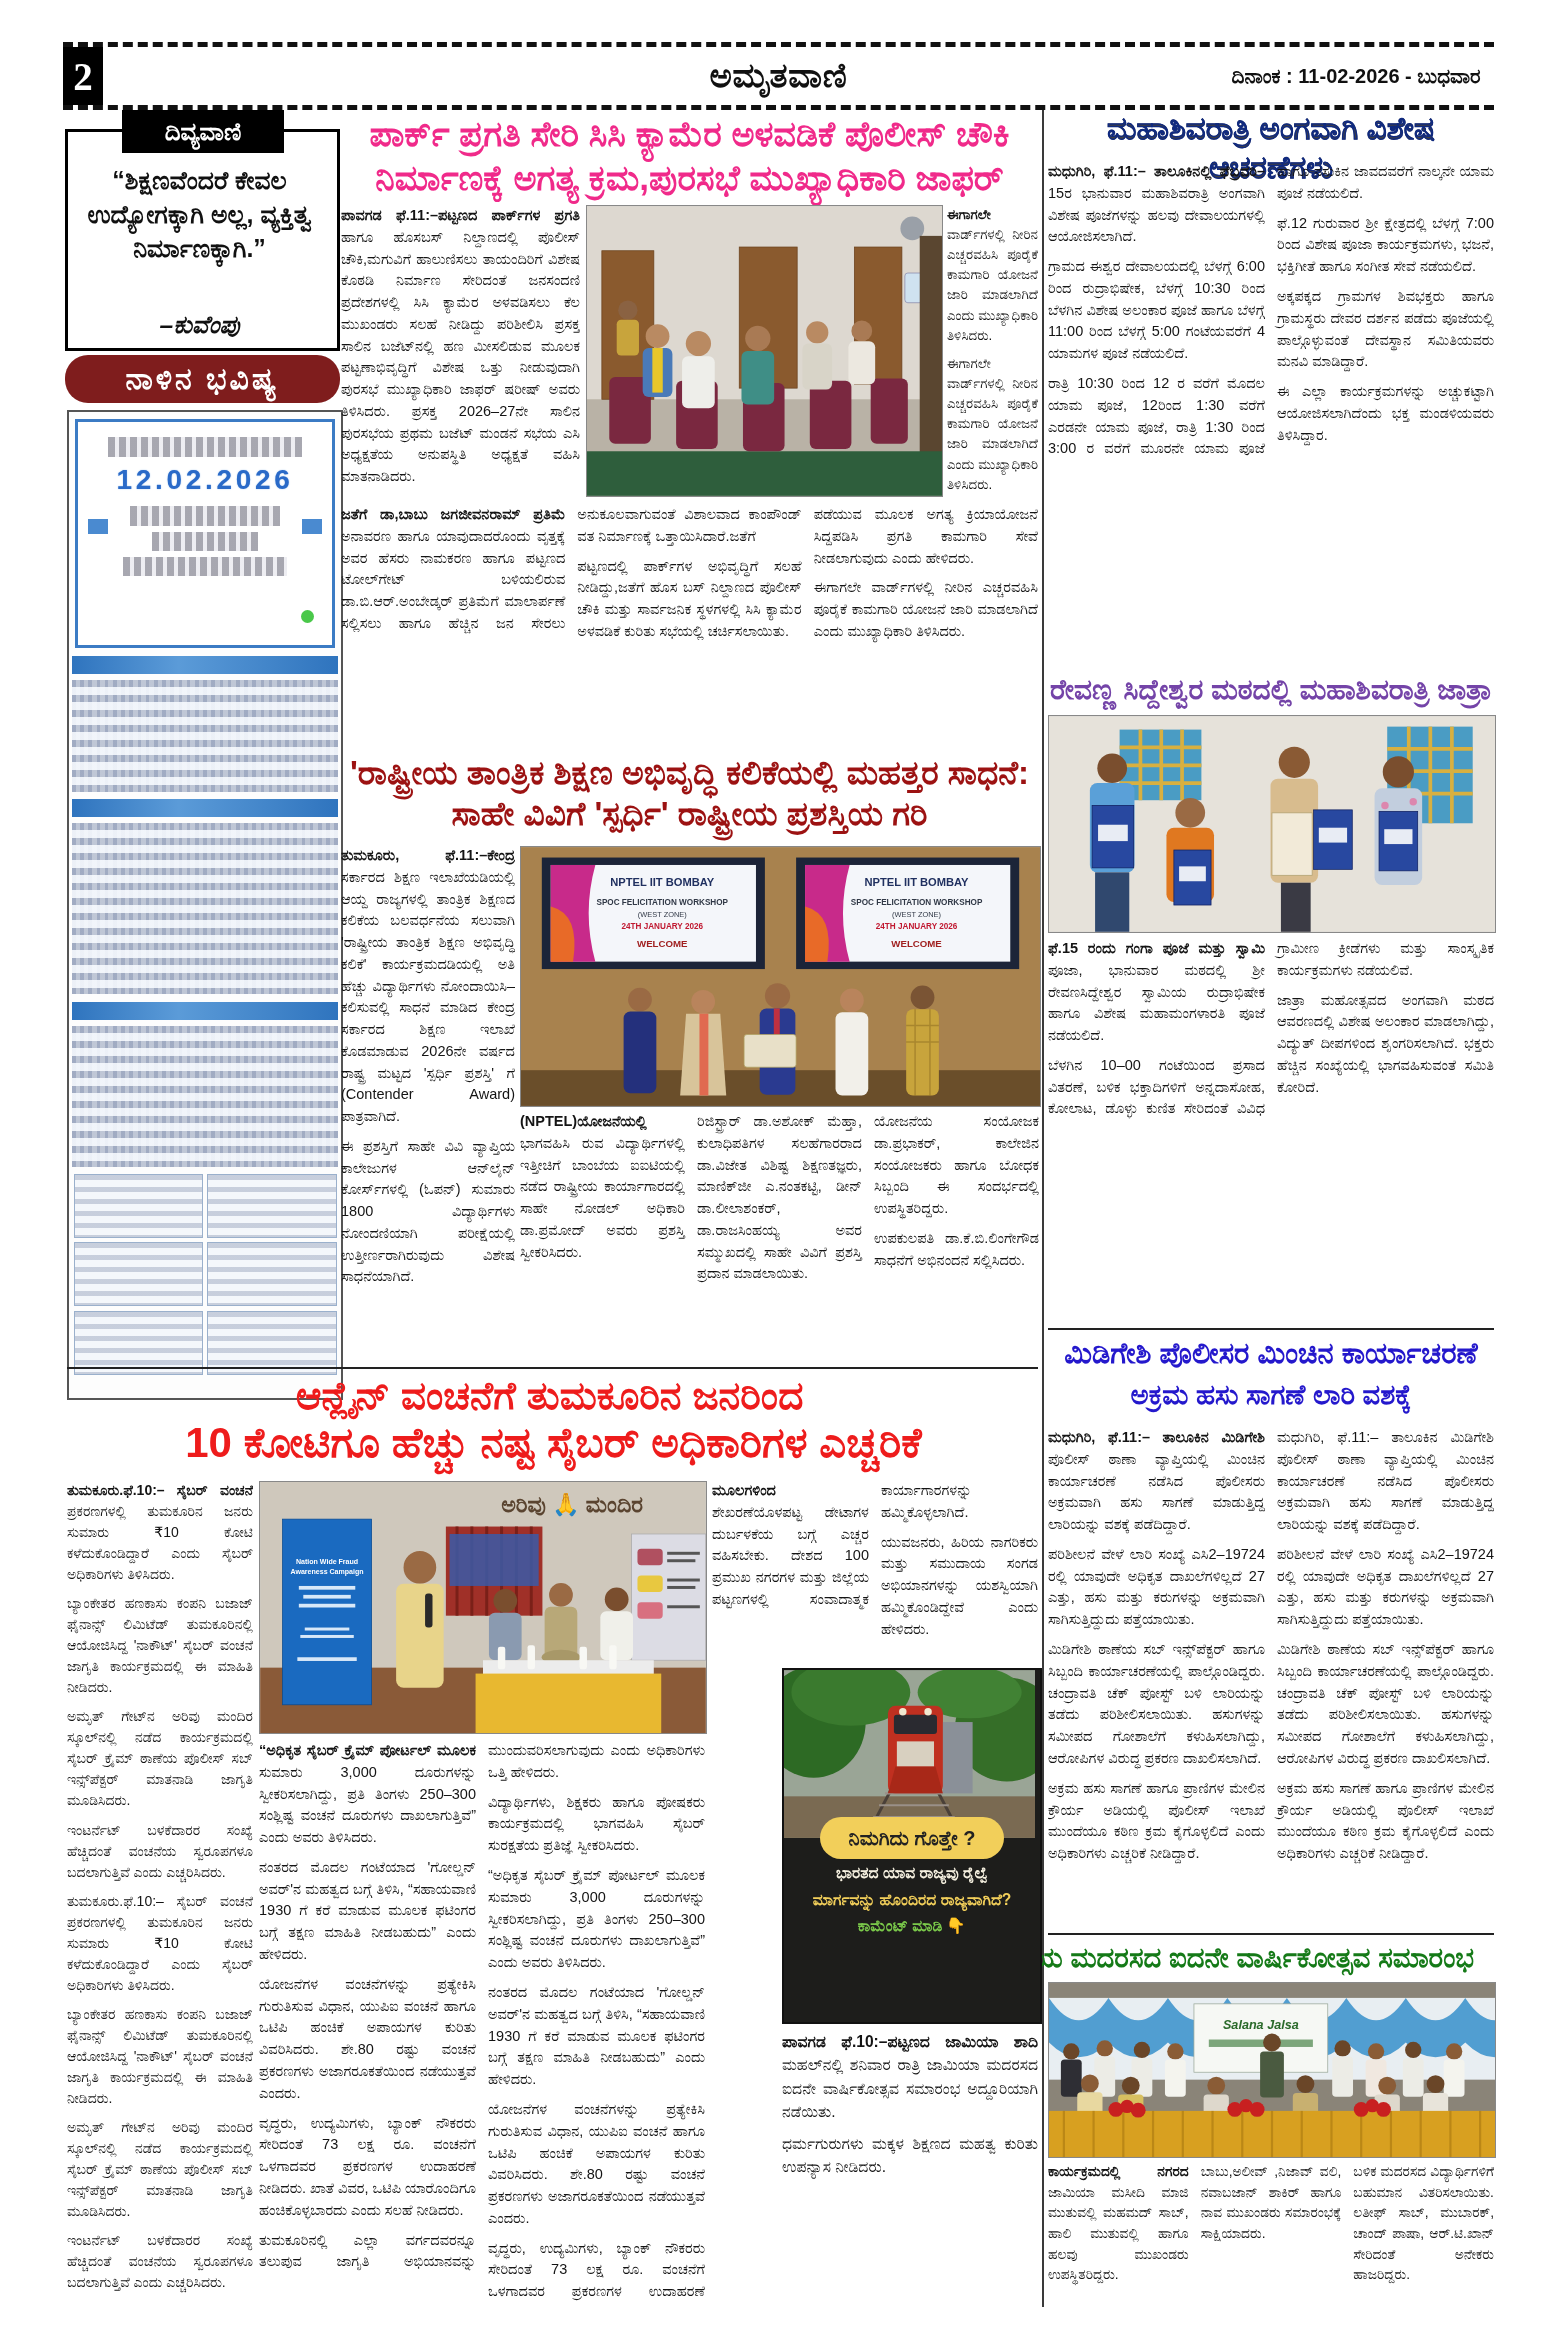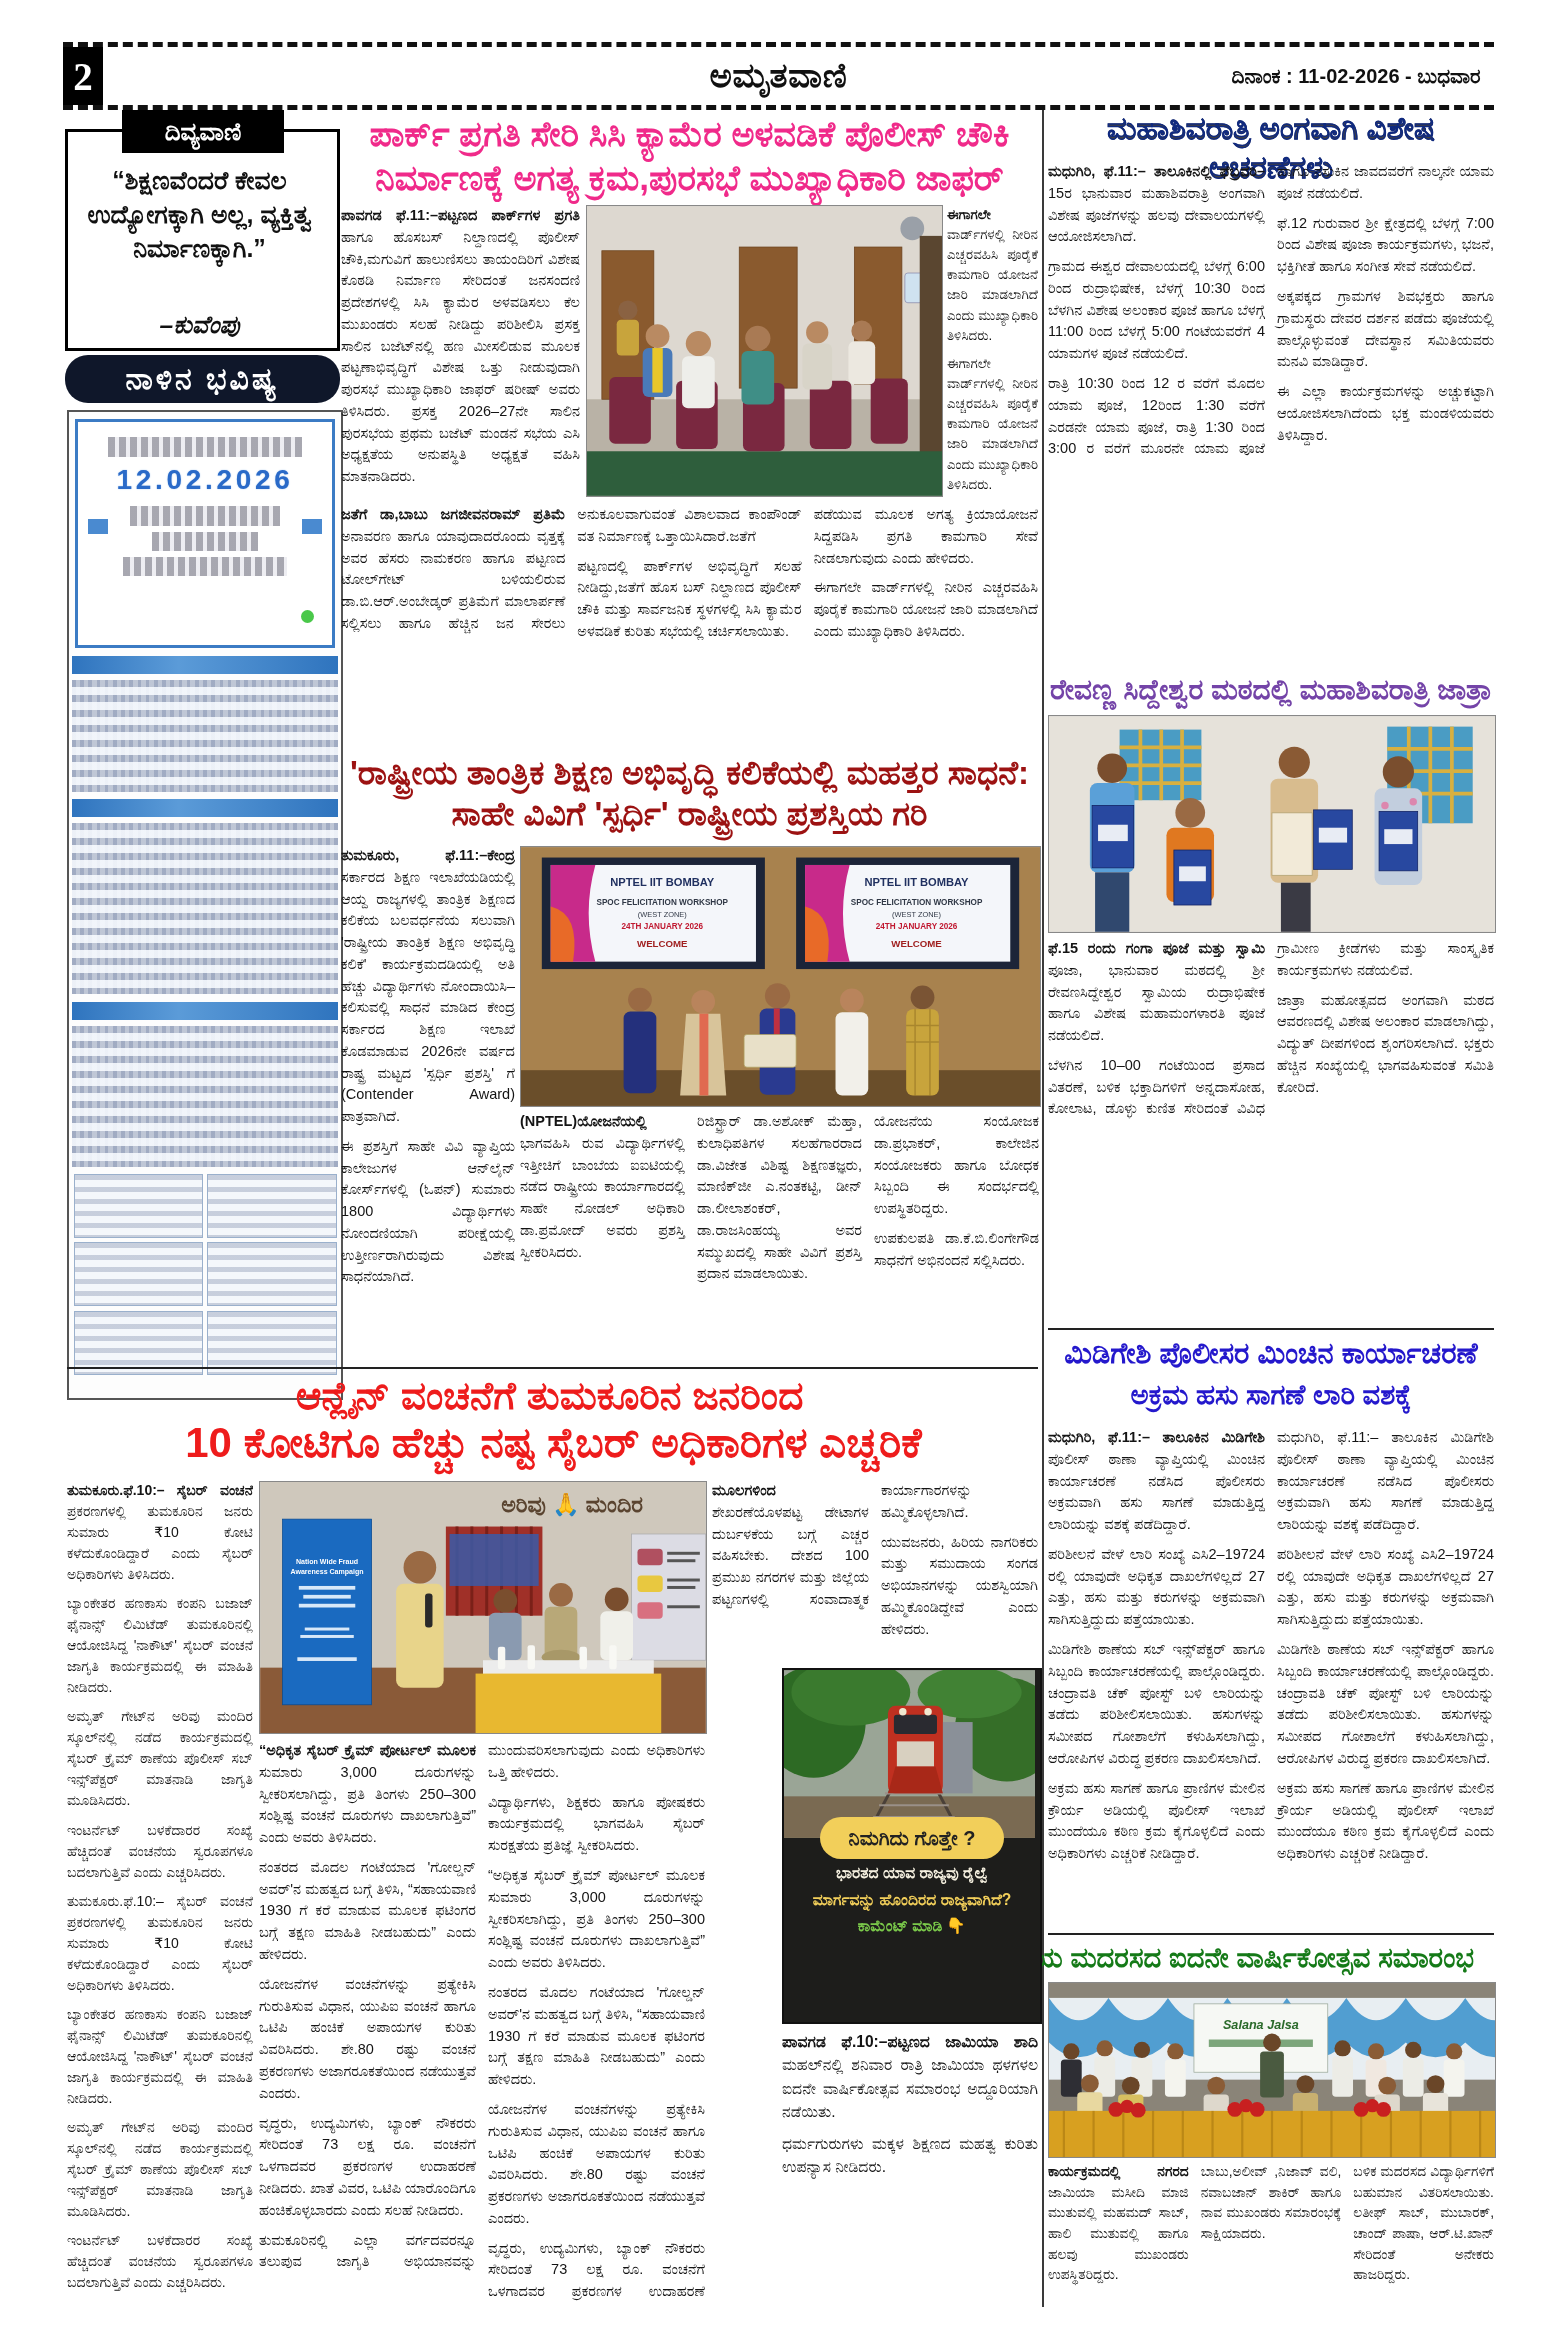--- a/index.html
+++ b/index.html
@@ -13,21 +13,21 @@
   #masthead{left:0;top:0;width:100%;height:58px;display:flex;align-items:center;justify-content:center;
             font-size:34px;font-weight:bold;letter-spacing:0.7px;}
   #dateline{right:13.4px;top:0;height:58px;display:flex;align-items:center;font-size:20px;font-weight:bold;}
   
   #divyavani{left:65px;top:110px;width:275px;height:239px;}
   #divyavani .frame{position:absolute;left:0;top:19.3px;width:269px;height:216px;border:3.7px solid #000;background:#fff;}
   #divyavani .tab{position:absolute;left:57px;top:0;width:162px;height:43px;background:#000;color:#fff;
                   display:flex;align-items:center;justify-content:center;font-size:24.5px;font-weight:bold;}
   #divyavani .quote{position:absolute;left:9px;top:54px;width:251px;text-align:center;font-size:25px;font-weight:bold;line-height:1.35;}
   #divyavani .author{position:absolute;left:9px;bottom:10.4px;width:251px;text-align:center;font-size:24.5px;font-weight:bold;font-style:italic;}
-  #bhavishya{left:65px;top:355px;width:275px;height:48px;background:#0f172a;color:#fff;display:flex;align-items:center;
+  #bhavishya{left:65px;top:355px;width:275px;height:48px;background:#7f1d1d;color:#fff;display:flex;align-items:center;
              justify-content:center;font-size:30px;font-weight:bold;letter-spacing:3px;border-radius:23px;}
   
   #panchanga{left:67px;top:410px;width:272px;height:986px;border:2.2px solid #555;background:#fdfdfd;overflow:hidden;}
   .pk-card{margin:7.4px 6px 0;border:3.7px solid #3b7bc4;height:223px;position:relative;background:#fff;}
   .pk-rows{height:19.3px;margin:6px 30px 0;background:repeating-linear-gradient(90deg,#8a8a96 0 6.7px,#e8e8ee 6.7px 11px);opacity:.75;}
   .pk-date{text-align:center;font-size:28px;font-weight:bold;color:#2a6ac8;letter-spacing:3.7px;margin-top:7.4px;
            text-shadow:0 0 1.5px #9ec1ea;}
   .pk-sq{position:absolute;width:19.3px;height:15px;background:#4a8ad0;top:97px;}
   .pk-dot{position:absolute;width:13.4px;height:13.4px;border-radius:50%;background:#4ac84a;right:18px;bottom:22px;}
   .pk-band{height:18px;margin:7.4px 3px 0;background:linear-gradient(90deg,#2f74be,#5b9bd8 40%,#2f74be);}
@@ -525,18 +525,18 @@
     </svg>
     <div class="pill">ನಿಮಗಿದು ಗೊತ್ತೇ ?</div>
     <div class="panel">
       <div><span>ಭಾರತದ ಯಾವ ರಾಜ್ಯವು ರೈಲ್ವೆ</span></div>
       <div class="y">ಮಾರ್ಗವನ್ನು ಹೊಂದಿರದ ರಾಜ್ಯವಾಗಿದೆ?</div>
       <div class="g">ಕಾಮೆಂಟ್ ಮಾಡಿ 👇</div>
     </div>
   </div>
 
   <div class="abs bt" style="left:782px;top:2030px;width:256px;height:278px;font-size:15.6px;">
-      <p>ಪಾವಗಡ ಫೆ.10:–ಪಟ್ಟಣದ ಜಾಮಿಯಾ ಶಾದಿ ಮಹಲ್‌ನಲ್ಲಿ ಶನಿವಾರ ರಾತ್ರಿ ಜಾಮಿಯಾ ಥಳಗಳಲ ಐದನೇ ವಾರ್ಷಿಕೋತ್ಸವ ಸಮಾರಂಭ ಅದ್ದೂರಿಯಾಗಿ ನಡೆಯಿತು.</p>
+      <p>ಪಾವಗಡ ಫೆ.10:–ಪಟ್ಟಣದ ಜಾಮಿಯಾ ಶಾದಿ ಮಹಲ್‌ನಲ್ಲಿ ಶನಿವಾರ ರಾತ್ರಿ ಜಾಮಿಯಾ ಮದರಸದ ಐದನೇ ವಾರ್ಷಿಕೋತ್ಸವ ಸಮಾರಂಭ ಅದ್ದೂರಿಯಾಗಿ ನಡೆಯಿತು.</p>
       <p>ಧರ್ಮಗುರುಗಳು ಮಕ್ಕಳ ಶಿಕ್ಷಣದ ಮಹತ್ವ ಕುರಿತು ಉಪನ್ಯಾಸ ನೀಡಿದರು.</p>
     </div>
 
 </div>
 
 
 </body></html>

